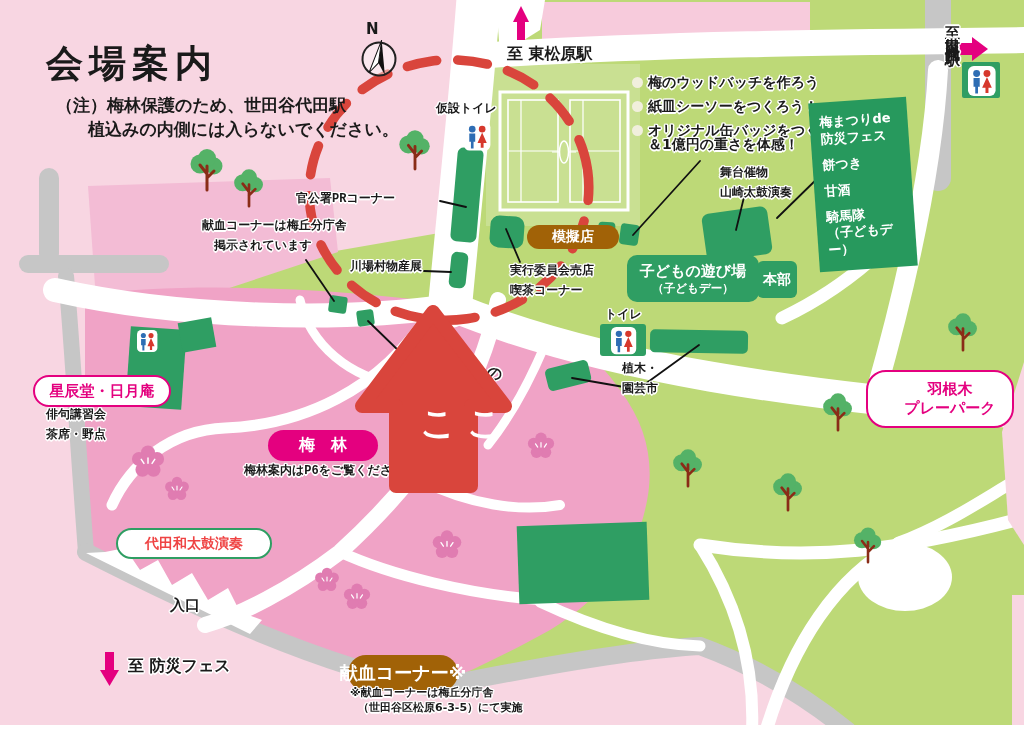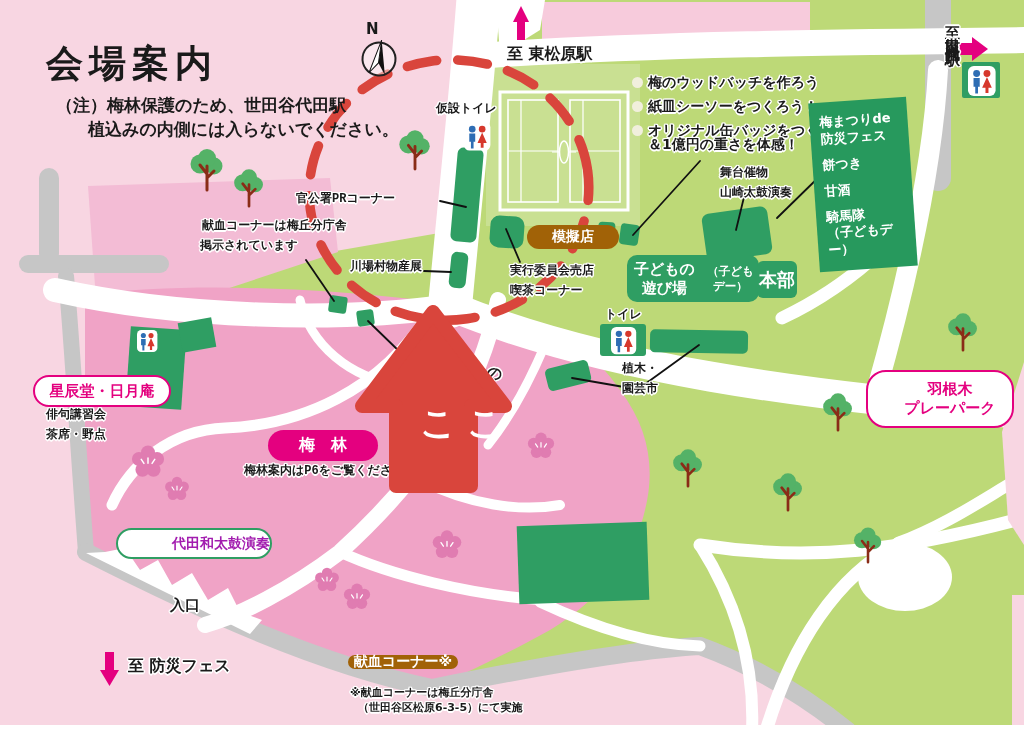--- a/index.html
+++ b/index.html
@@ -9,25 +9,25 @@
   #baseart{z-index:0;} #arrowart{z-index:2;}
   .lbl{position:absolute;white-space:nowrap;z-index:1;line-height:1.3;}
   .halo{text-shadow:-1px -1px 0 #fff,1px -1px 0 #fff,-1px 1px 0 #fff,1px 1px 0 #fff,0 -1.5px 0 #fff,0 1.5px 0 #fff,-1.5px 0 0 #fff,1.5px 0 0 #fff;}
   .title{font-size:37px;letter-spacing:6px;}
   .note{font-size:17px;}
   .s14{font-size:12px;font-family:Liberation Mono, monospace;} .s15{font-size:15px;} .s16{font-size:16px;} .s11{font-size:11px;}
   .vert{writing-mode:vertical-rl;letter-spacing:3px;}
   .pill{position:absolute;z-index:1;display:flex;align-items:center;justify-content:center;
         border-radius:999px;white-space:nowrap;}
   .pill.outline-m{background:#fff;border:2.5px solid #e4007f;color:#e4007f;}
-  .pill.outline-g{background:#fff;border:2px solid #2f9e63;color:#a21caf;justify-content:flex-end;}
+  .pill.outline-g{background:#fff;border:2px solid #2f9e63;color:#ef4444;}
   .pill.fill-m{background:#e4007f;color:#fff;}
   .pill.fill-g{background:#a16207;color:#fff;}
   .greenbox{position:absolute;z-index:1;background:#2f9e63;color:#fff;border-radius:10px;
-        display:flex;flex-direction:row;align-items:center;justify-content:center;text-align:center;}
+        display:flex;flex-direction:column;align-items:center;justify-content:center;text-align:center;}
   .bousai{position:absolute;z-index:1;background:#27995d;color:#fff;padding:12px 10px;
         transform:rotate(-4deg);font-size:13px;line-height:1.3;}
   .bousai .mt{margin-top:9px;}
   .bullets{position:absolute;z-index:1;font-size:14px;}
   .bullets .row{display:flex;align-items:flex-start;margin-bottom:6px;}
   .bullets .dot{width:11px;height:11px;border-radius:50%;background:#f1efdd;margin:3px 5px 0 0;flex:0 0 auto;}
   .bullets .cont{margin-left:16px;margin-top:-4px;}
   .koko{position:absolute;z-index:3;writing-mode:vertical-rl;color:#fff;font-size:35px;letter-spacing:12px;}
 </style>
 </head>
@@ -212,40 +212,40 @@
     <div class="row" style="margin-bottom:0;">
         <span class="dot"></span>
         <span>オリジナル缶バッジをつくろう！</span>
       </div>
     <div class="cont">＆1億円の重さを体感！</div>
   </div>
 
   <div class="lbl s14 halo" style="left:436px;top:102px;">仮設トイレ</div>
   <div class="lbl s14 halo" style="left:296px;top:192px;">官公署PRコーナー</div>
   <div class="lbl s14 halo" style="left:202px;top:219px;">献血コーナーは梅丘分庁舎</div>
-  <div class="lbl s14 halo" style="left:200px;top:239px;">掲示されています</div>
+  <div class="lbl s14 halo" style="left:214px;top:239px;">掲示されています</div>
   <div class="lbl s14 halo" style="left:350px;top:260px;">川場村物産展</div>
   <div class="lbl s14 halo" style="left:510px;top:264px;">実行委員会売店</div>
   <div class="lbl s14 halo" style="left:510px;top:284px;">喫茶コーナー</div>
   <div class="lbl s14 halo" style="left:720px;top:166px;">舞台催物</div>
   <div class="lbl s14 halo" style="left:720px;top:186px;">山崎太鼓演奏</div>
   <div class="lbl s14 halo" style="left:605px;top:308px;">トイレ</div>
   <div class="lbl s14 halo" style="left:622px;top:362px;">植木・</div>
   <div class="lbl s14 halo" style="left:622px;top:382px;">園芸市</div>
   <div class="lbl s15 halo" style="left:170px;top:596px;">入口</div>
   <div class="lbl s15 halo" style="left:487px;top:364px;transform:rotate(18deg);">の</div>
 
   <div class="pill fill-g" style="left:527px;top:225px;width:92px;height:24px;font-size:14px;">
       <span>模擬店</span>
     </div>
   <div class="greenbox" style="left:627px;top:255px;width:132px;height:47px;">
     <div style="font-size:15px;">子どもの遊び場</div>
     <div style="font-size:11.5px;">（子どもデー）</div>
   </div>
-  <div class="greenbox" style="left:757px;top:261px;width:40px;height:37px;font-size:18px;border-radius:6px;">
+  <div class="greenbox" style="left:757px;top:261px;width:40px;height:37px;font-size:14px;border-radius:6px;">
       <span>本部</span>
     </div>
   <div class="bousai" style="left:814px;top:100px;width:78px;">
     <div>梅まつりde</div>
     <div>防災フェス</div>
     <div class="mt">餅つき</div>
     <div class="mt">甘酒</div>
     <div class="mt">騎馬隊</div>
     <div>（子どもデー）</div>
   </div>
@@ -261,21 +261,21 @@
   <div class="lbl s14 halo" style="left:244px;top:464px;">梅林案内はP6をご覧ください</div>
   <div class="pill outline-g" style="left:116px;top:528px;width:152px;height:27px;font-size:14px;">
       <span>代田和太鼓演奏</span>
     </div>
 
   <div class="pill outline-m" style="left:866px;top:370px;width:124px;height:54px;font-size:15px;flex-direction:column;line-height:1.25;border-radius:20px;padding-left:20px;">
     <div>羽根木</div>
     <div>プレーパーク</div>
   </div>
 
-  <div class="pill fill-g" style="left:348px;top:655px;width:110px;height:14px;font-size:14px;">
+  <div class="pill fill-g" style="left:348px;top:655px;width:110px;height:36px;font-size:18px;">
       <span>献血コーナー※</span>
     </div>
   <div class="lbl s11 halo" style="left:350px;top:686px;">※献血コーナーは梅丘分庁舎</div>
   <div class="lbl s11 halo" style="left:358px;top:701px;">（世田谷区松原6-3-5）にて実施</div>
 
   <svg id="arrowart" width="1024" height="730" viewBox="0 0 1024 730">
     <path d="M433,312 L505,406 L471,406 L471,486 L396,486 L396,406 L362,406 Z" fill="#d9453c" stroke="#d9453c" stroke-width="14" stroke-linejoin="round"></path>
   </svg>
   <div class="koko" style="left:414px;top:388px;height:100px;">ここ</div>
 

